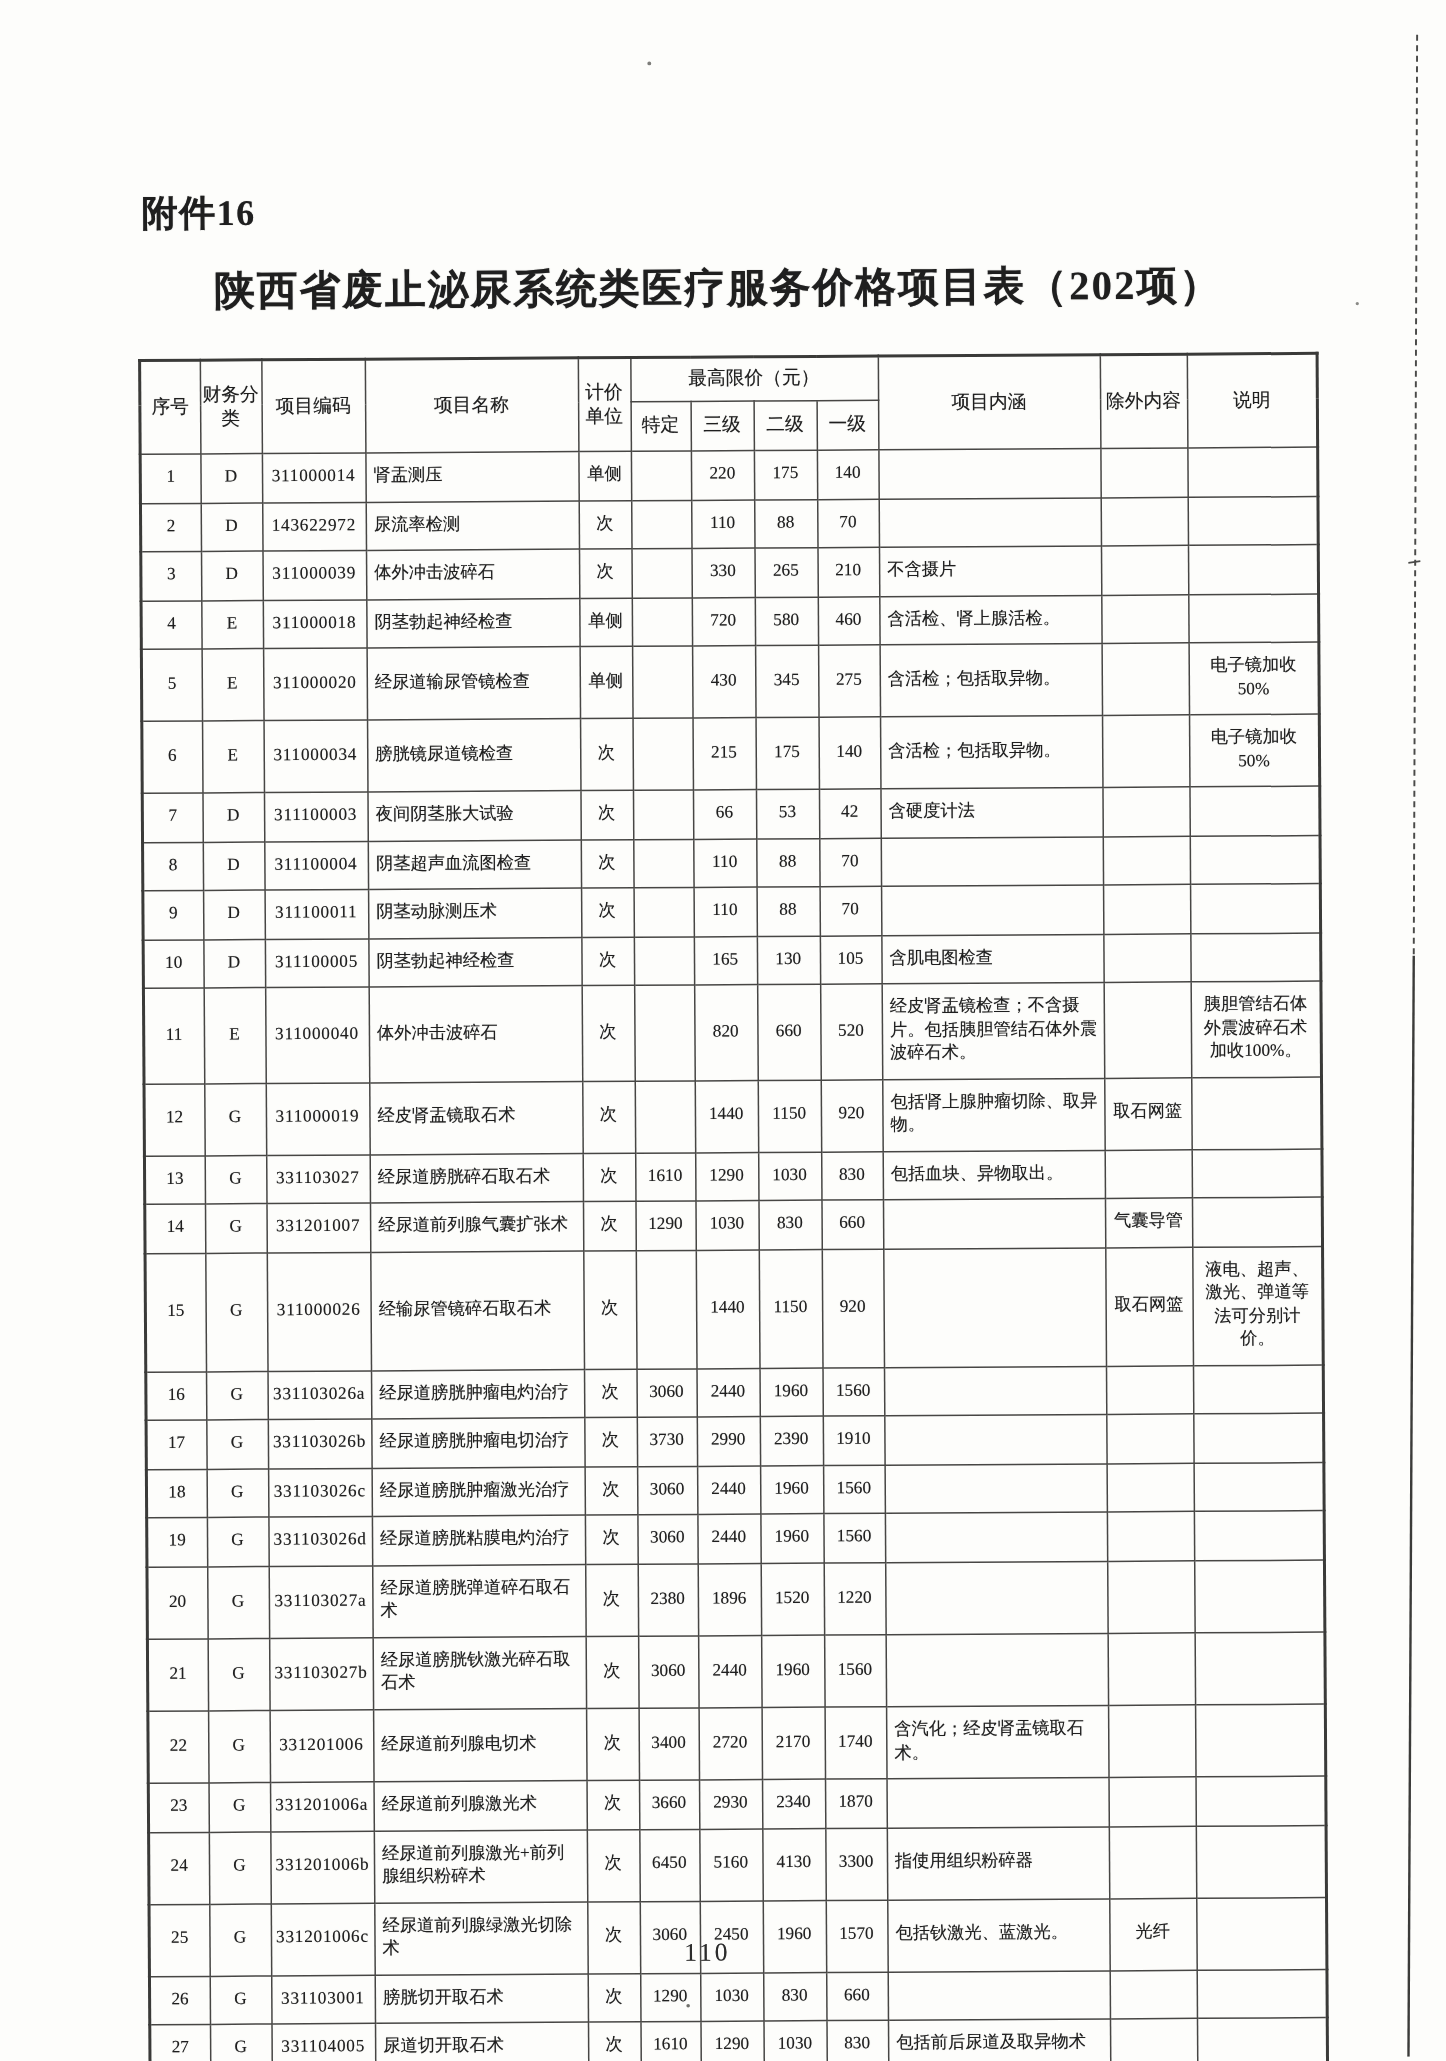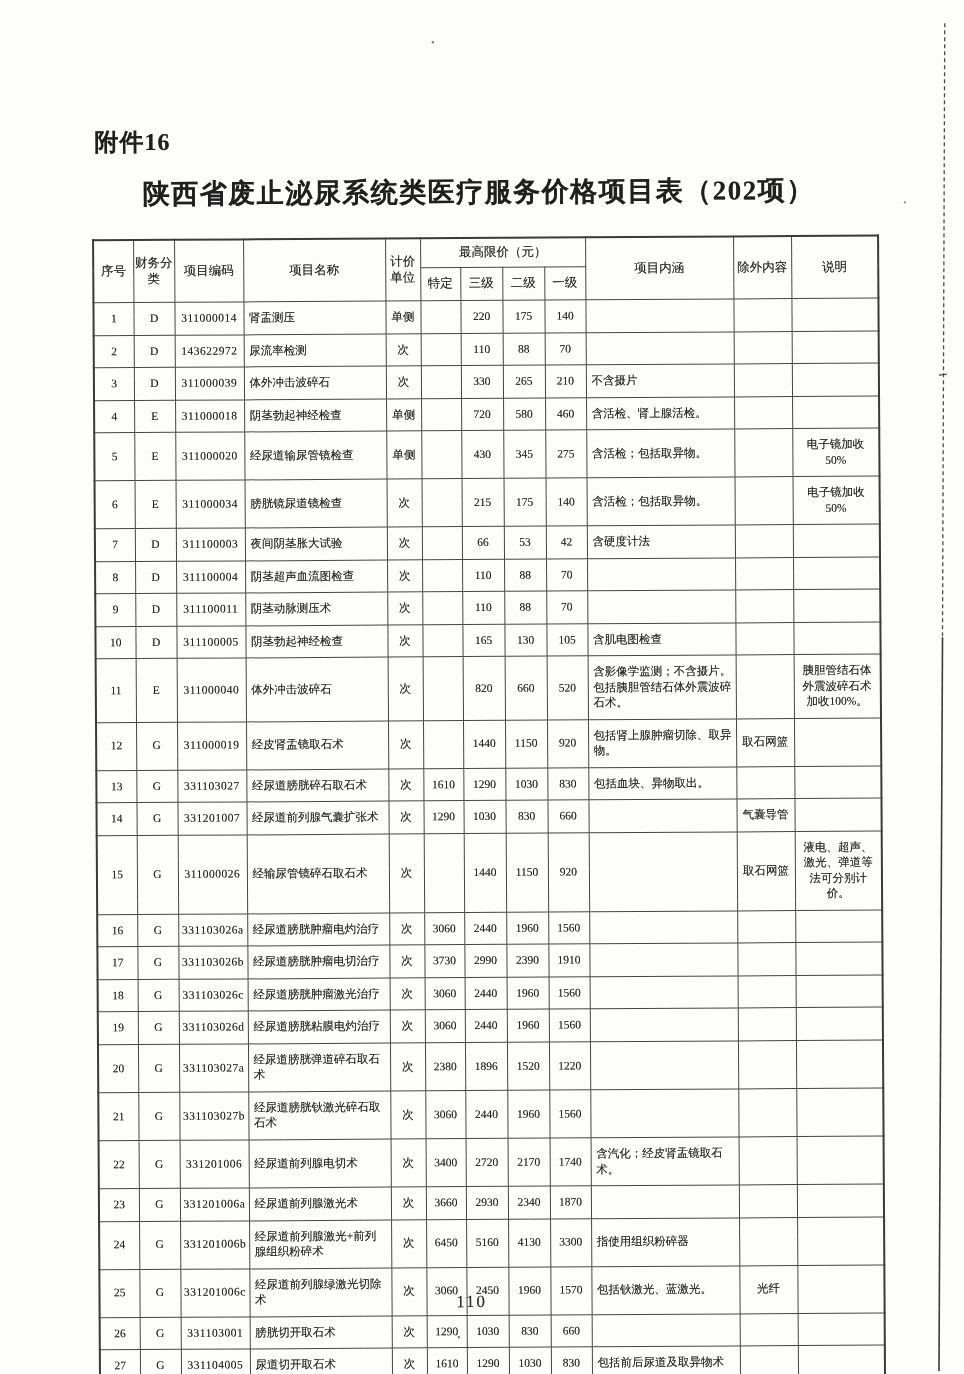--- a/index.html
+++ b/index.html
@@ -251,21 +251,21 @@
         <tr>
           <td class="c-seq">11</td>
           <td class="c-cls">E</td>
           <td class="c-code">311000040</td>
           <td class="c-name">体外冲击波碎石</td>
           <td class="c-unit">次</td>
           <td class="c-num"></td>
           <td class="c-num">820</td>
           <td class="c-num">660</td>
           <td class="c-num">520</td>
-          <td class="c-content">含影像学监测；不含摄片。包括胰胆管结石体外震波碎石术。</td>
+          <td class="c-content">经皮肾盂镜检查；不含摄片。包括胰胆管结石体外震波碎石术。</td>
           <td class="c-excl"></td>
           <td class="c-note">胰胆管结石体外震波碎石术加收100%。</td>
         </tr>
         <tr>
           <td class="c-seq">12</td>
           <td class="c-cls">G</td>
           <td class="c-code">311000019</td>
           <td class="c-name">经皮肾盂镜取石术</td>
           <td class="c-unit">次</td>
           <td class="c-num"></td>

